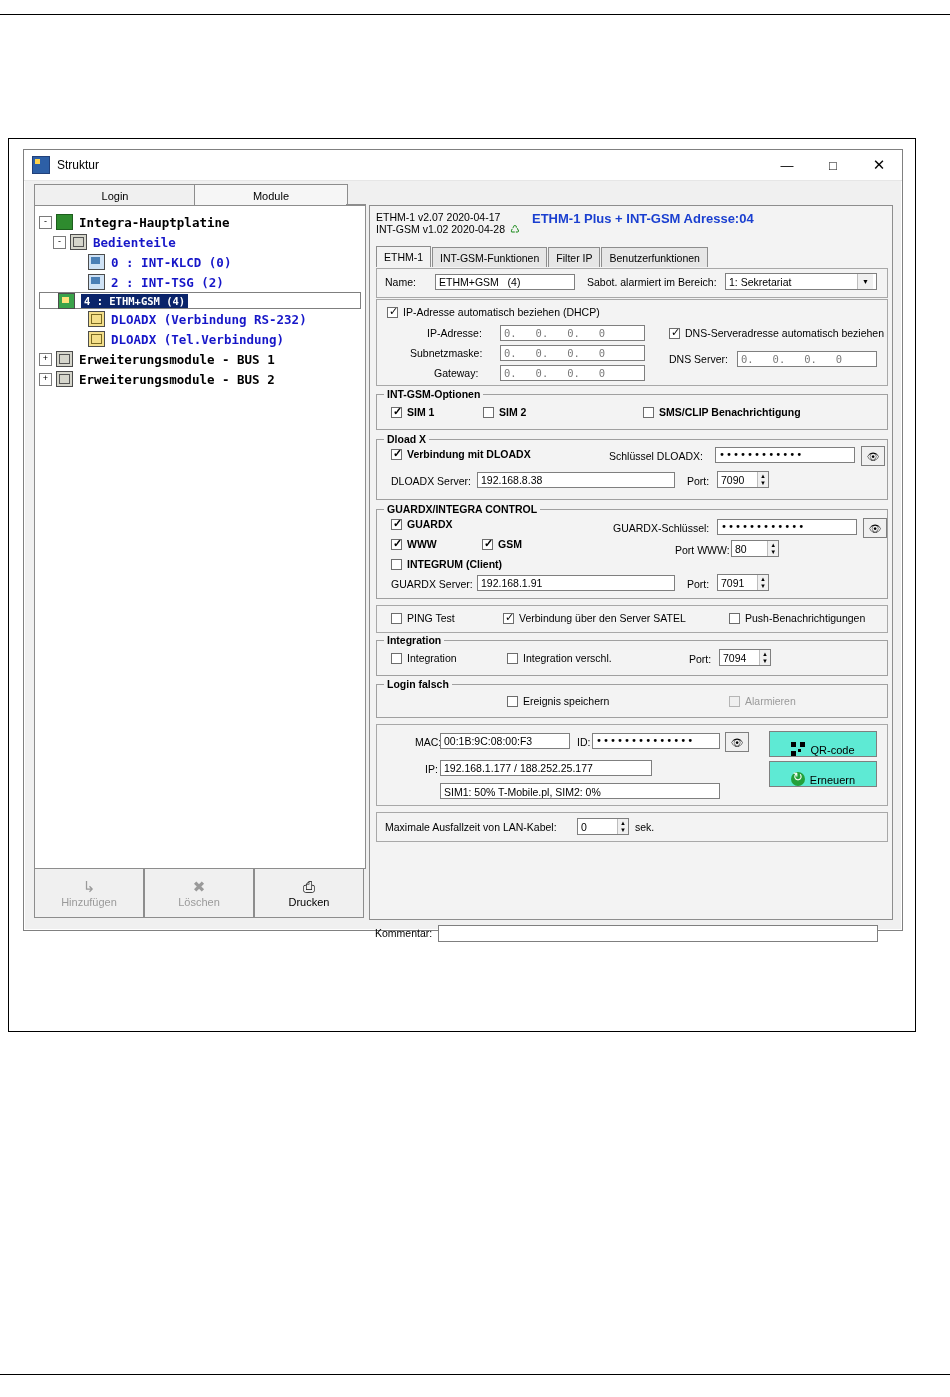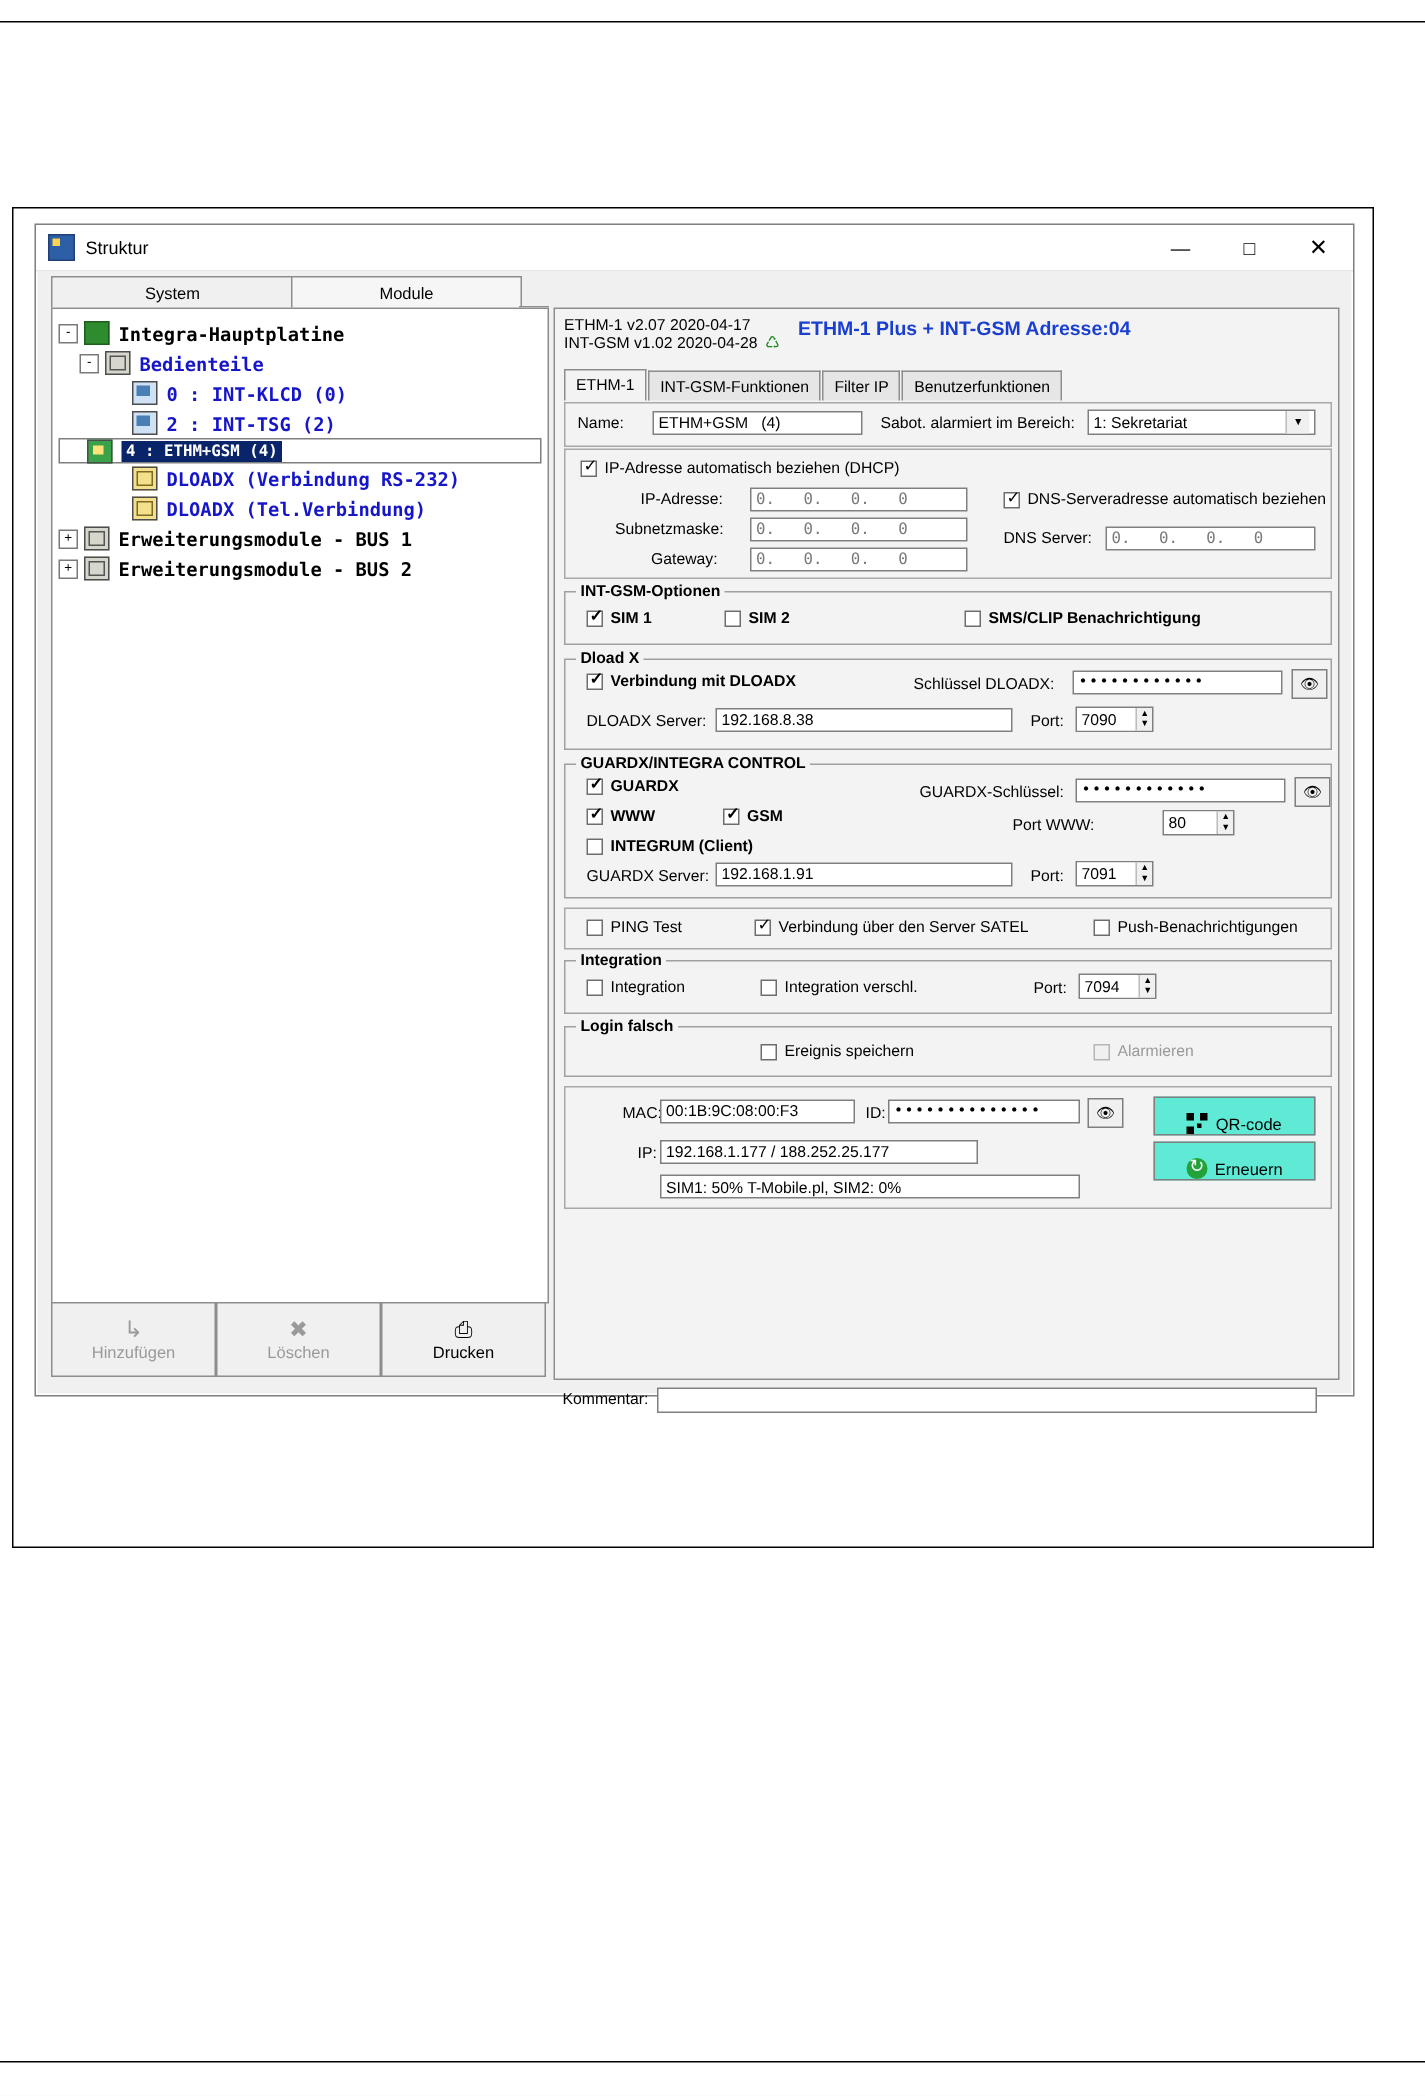--- a/index.html
+++ b/index.html
@@ -103,21 +103,21 @@
 
       <div class="titlebar">
         <span class="app-ico"></span>
         <span class="title">Struktur</span>
         <div class="winbtn">—</div>
         <div class="winbtn">□</div>
         <div class="winbtn close">✕</div>
       </div>
 
       <div class="toptabs">
-        <div class="toptab t1">System</div>
+        <div class="toptab t1">Login</div>
         <div class="toptab t2">Module</div>
         <div class="toptab-rest"></div>
       </div>
 
       <div class="leftpane">
         <div class="tree">
 
           <div class="trow">
             <span class="exp">-</span>
             <span class="ico green"></span>
@@ -296,21 +296,21 @@
           <div class="chk bold" style="position:absolute;left:14px;top:48px;">
             <span class="cb"></span>
             <span>INTEGRUM (Client)</span>
           </div>
 
           <span class="lbl" style="position:absolute;left:236px;top:12px;">GUARDX-Schlüssel:</span>
           <input class="inp dots" style="position: absolute; left: 340px; top: 9px; width: 140px;" value="••••••••••••">
           <div class="eyebtn" style="position:absolute;left:486px;top:8px;">👁</div>
 
           <span class="lbl" style="position:absolute;left:298px;top:34px;">Port WWW:</span>
-          <div class="spin" style="position:absolute;left:354px;top:30px;width:48px;margin-left:44px;">
+          <div class="spin" style="position:absolute;left:354px;top:30px;width:48px;">
             <input value="80" style="">
             <span class="arrows">
                 <span>▲</span>
                 <span>▼</span>
               </span>
           </div>
 
           <span class="lbl" style="position:absolute;left:14px;top:68px;">GUARDX Server:</span>
           <input class="inp" style="position: absolute; left: 100px; top: 65px; width: 198px;" value="192.168.1.91">
           <span class="lbl" style="position:absolute;left:310px;top:68px;">Port:</span>
@@ -385,20 +385,31 @@
           <div class="bigbtn2" style="position:absolute;left:392px;top:6px;width:106px;">
             <span class="qr"></span>
             <span>QR-code</span>
           </div>
           <div class="bigbtn2" style="position:absolute;left:392px;top:36px;width:106px;">
             <span class="recy"></span>
             <span>Erneuern</span>
           </div>
         </div>
 
+        <div class="panel" style="top:606px;height:28px;">
+          <span class="lbl" style="position:absolute;left:8px;top:8px;">Maximale Ausfallzeit von LAN-Kabel:</span>
+          <div class="spin" style="position:absolute;left:200px;top:5px;width:52px;">
+            <input value="0" style="">
+            <span class="arrows">
+                <span>▲</span>
+                <span>▼</span>
+              </span>
+          </div>
+          <span class="lbl" style="position:absolute;left:258px;top:8px;">sek.</span>
+        </div>
 
       </div>
 
       <div class="kommentar">
         <span class="lbl" style="margin-left:6px;">Kommentar:</span>
         <input class="inp" style="margin-left: 6px; width: 440px; height: 17px;" value="">
       </div>
 
     </div>
   </div>

